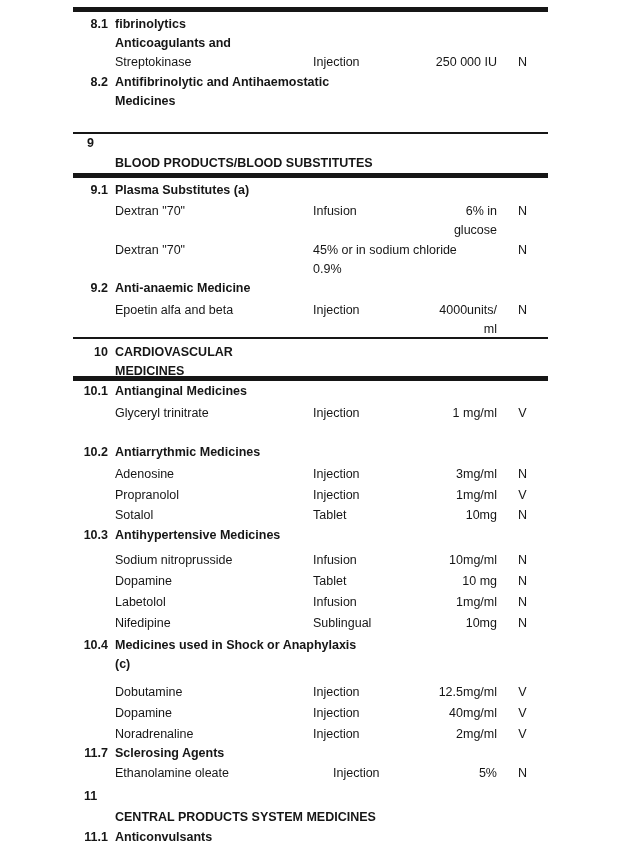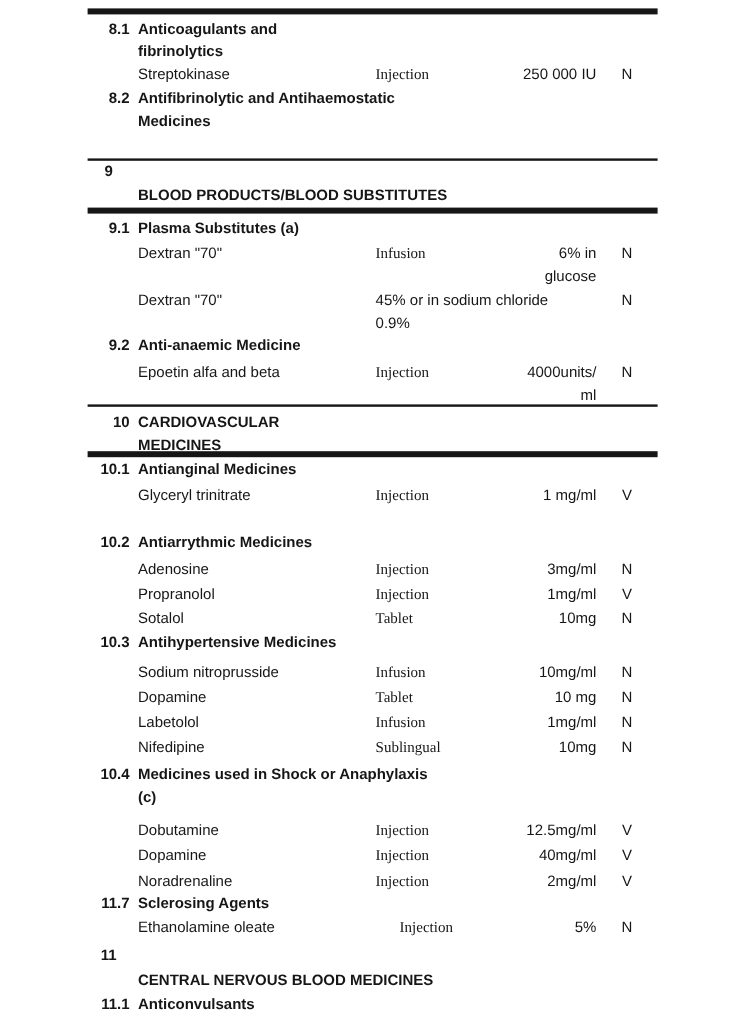--- a/index.html
+++ b/index.html
@@ -18,39 +18,39 @@
   .rule.thick{height:5px;}
   .rule.thin{height:2px;}
   .row{
     position:absolute;left:73px;width:475px;
     display:flex;align-items:flex-start;
   }
   .c-num{flex:none;width:35px;text-align:right;font-weight:bold;}
   .c-num.center{text-align:center;}
   .c-head{flex:none;width:433px;margin-left:7px;font-weight:bold;}
   .c-name{flex:none;width:193px;margin-left:7px;}
-  .c-form{flex:none;width:105px;padding-left:5px;box-sizing:border-box;font-family:Liberation Serif, serif;}
+  .c-form{flex:none;width:105px;padding-left:5px;box-sizing:border-box;}
   .c-form.form-indent{padding-left:25px;}
   .c-strength{flex:none;width:84px;text-align:right;}
   .c-merge{flex:none;width:189px;padding-left:5px;box-sizing:border-box;}
   .c-cat{flex:none;width:51px;text-align:center;}
   .line{display:block;}
 </style>
 </head>
 <body>
 
 <div class="page">
 
   <div class="rule thick" style="top:7px"></div>
 
   <div class="row" style="top:15px">
     <div class="c-num">8.1</div>
     <div class="c-head">
+      <span class="line">fibrinolytics</span>
       <span class="line">Anticoagulants and</span>
-      <span class="line">fibrinolytics</span>
     </div>
   </div>
 
   <div class="row" style="top:53px">
     <div class="c-num"></div>
     <div class="c-name">Streptokinase</div>
     <div class="c-form">Injection</div>
     <div class="c-strength">250 000 IU</div>
     <div class="c-cat">N</div>
   </div>
@@ -251,21 +251,21 @@
     <div class="c-form form-indent">Injection</div>
     <div class="c-strength">5%</div>
     <div class="c-cat">N</div>
   </div>
 
   <div class="row" style="top:787px">
     <div class="c-num center">11</div>
   </div>
   <div class="row" style="top:808px">
     <div class="c-num"></div>
-    <div class="c-head">CENTRAL NERVOUS BLOOD MEDICINES</div>
+    <div class="c-head">CENTRAL PRODUCTS SYSTEM MEDICINES</div>
   </div>
 
   <div class="row" style="top:828px">
     <div class="c-num">11.1</div>
     <div class="c-head">Anticonvulsants</div>
   </div>
 
 </div>
 
 </body></html>

